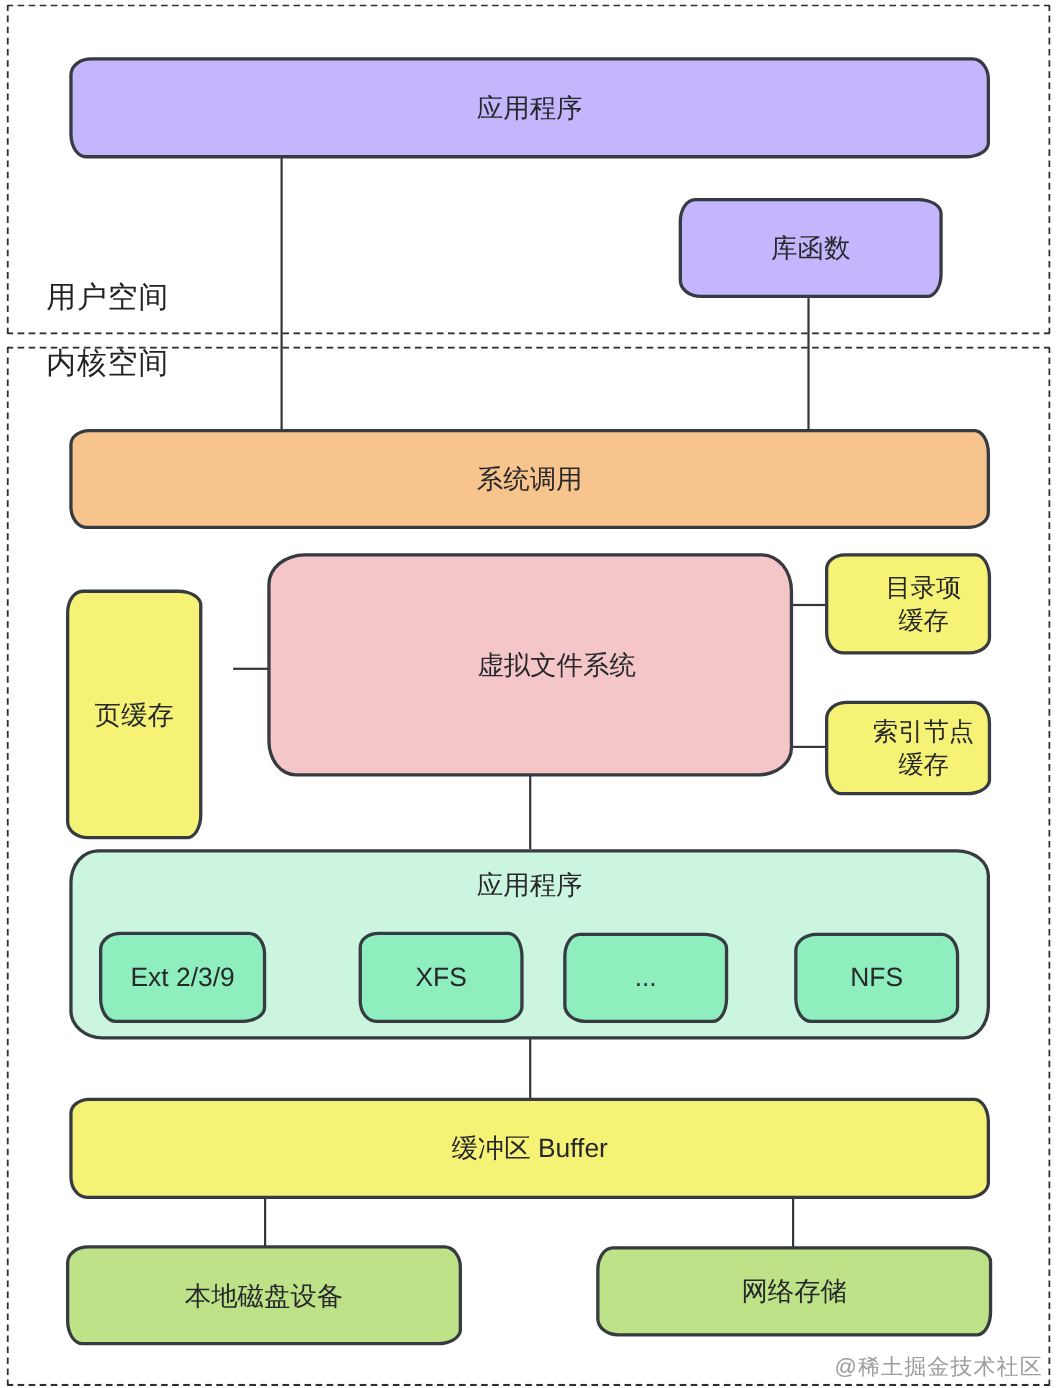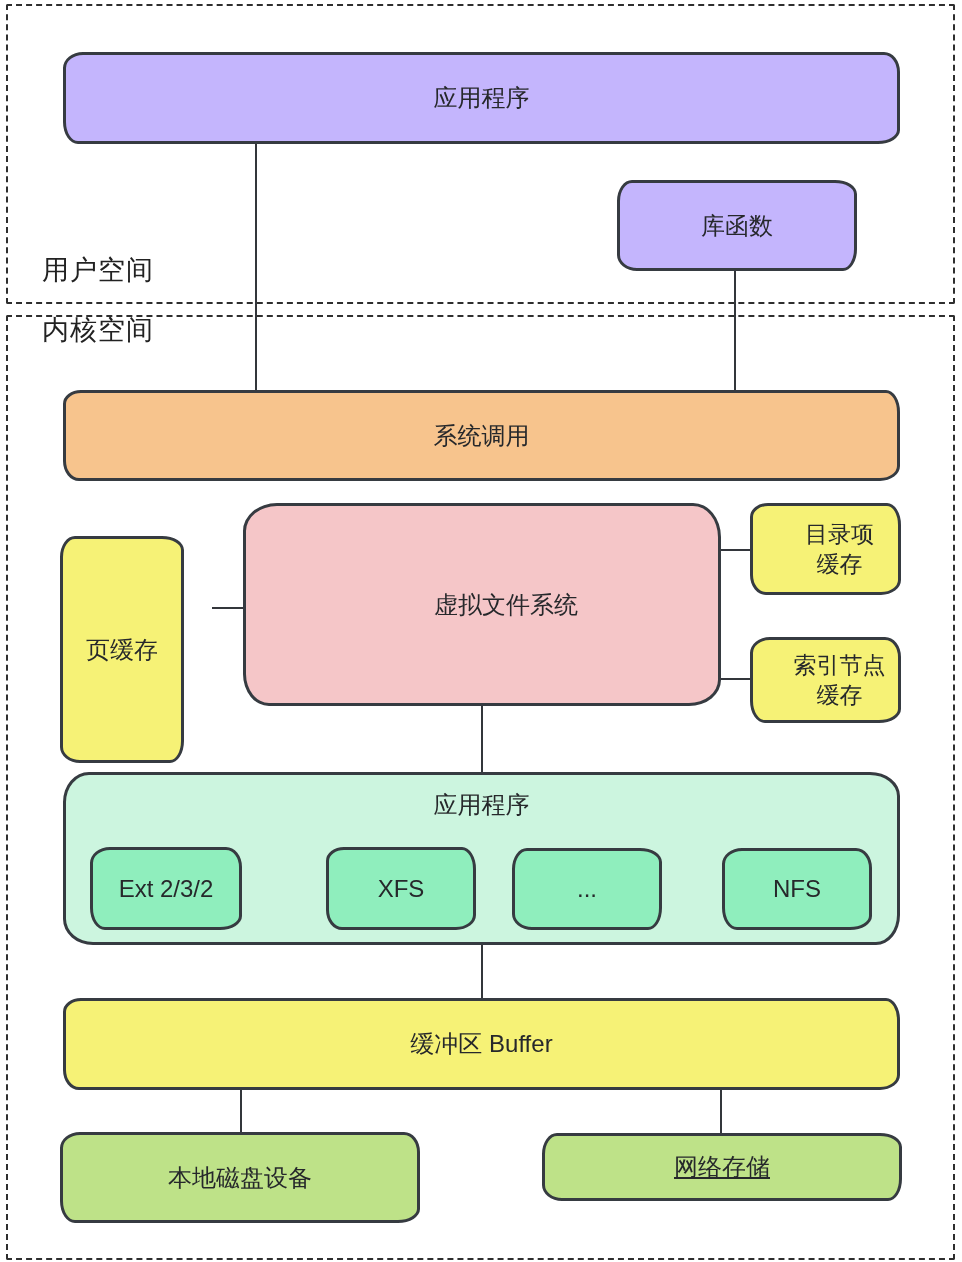--- a/index.html
+++ b/index.html
@@ -109,36 +109,37 @@
 
   <div class="node yellow r1 two-line" style="left:750px;top:637px;width:151px;height:86px;text-align:center;">
     <span>索引节点</span>
     <span>缓存</span>
   </div>
 
   <div class="node mint r2" style="left:63px;top:772px;width:837px;height:173px;border-radius:26px 30px 24px 30px / 30px 24px 30px 26px;">
     <div class="fs-title">应用程序</div>
   </div>
   <div class="node green r1" style="left:90px;top:847px;width:152px;height:83px;">
-    <span>Ext 2/3/2</span>
+    <span>Ext 2/3/9</span>
   </div>
   <div class="node green r3" style="left:302px;top:847px;width:150px;height:83px;margin-left:24px;">
     <span>XFS</span>
   </div>
   <div class="node green r2" style="left:512px;top:848px;width:150px;height:82px;">
     <span>...</span>
   </div>
   <div class="node green r1" style="left:722px;top:848px;width:150px;height:82px;">
     <span>NFS</span>
   </div>
 
   <div class="node yellow r3" style="left:63px;top:998px;width:837px;height:92px;">
     <span>缓冲区 Buffer</span>
   </div>
 
   <div class="node olive r1" style="left:60px;top:1132px;width:360px;height:91px;">
     <span>本地磁盘设备</span>
   </div>
-  <div class="node olive r2" style="left:542px;top:1133px;width:360px;height:68px;text-decoration:underline;">
+  <div class="node olive r2" style="left:542px;top:1133px;width:360px;height:82px;">
     <span>网络存储</span>
   </div>
 
+  <div id="watermark">@稀土掘金技术社区</div>
 </div>
 
 </body></html>

